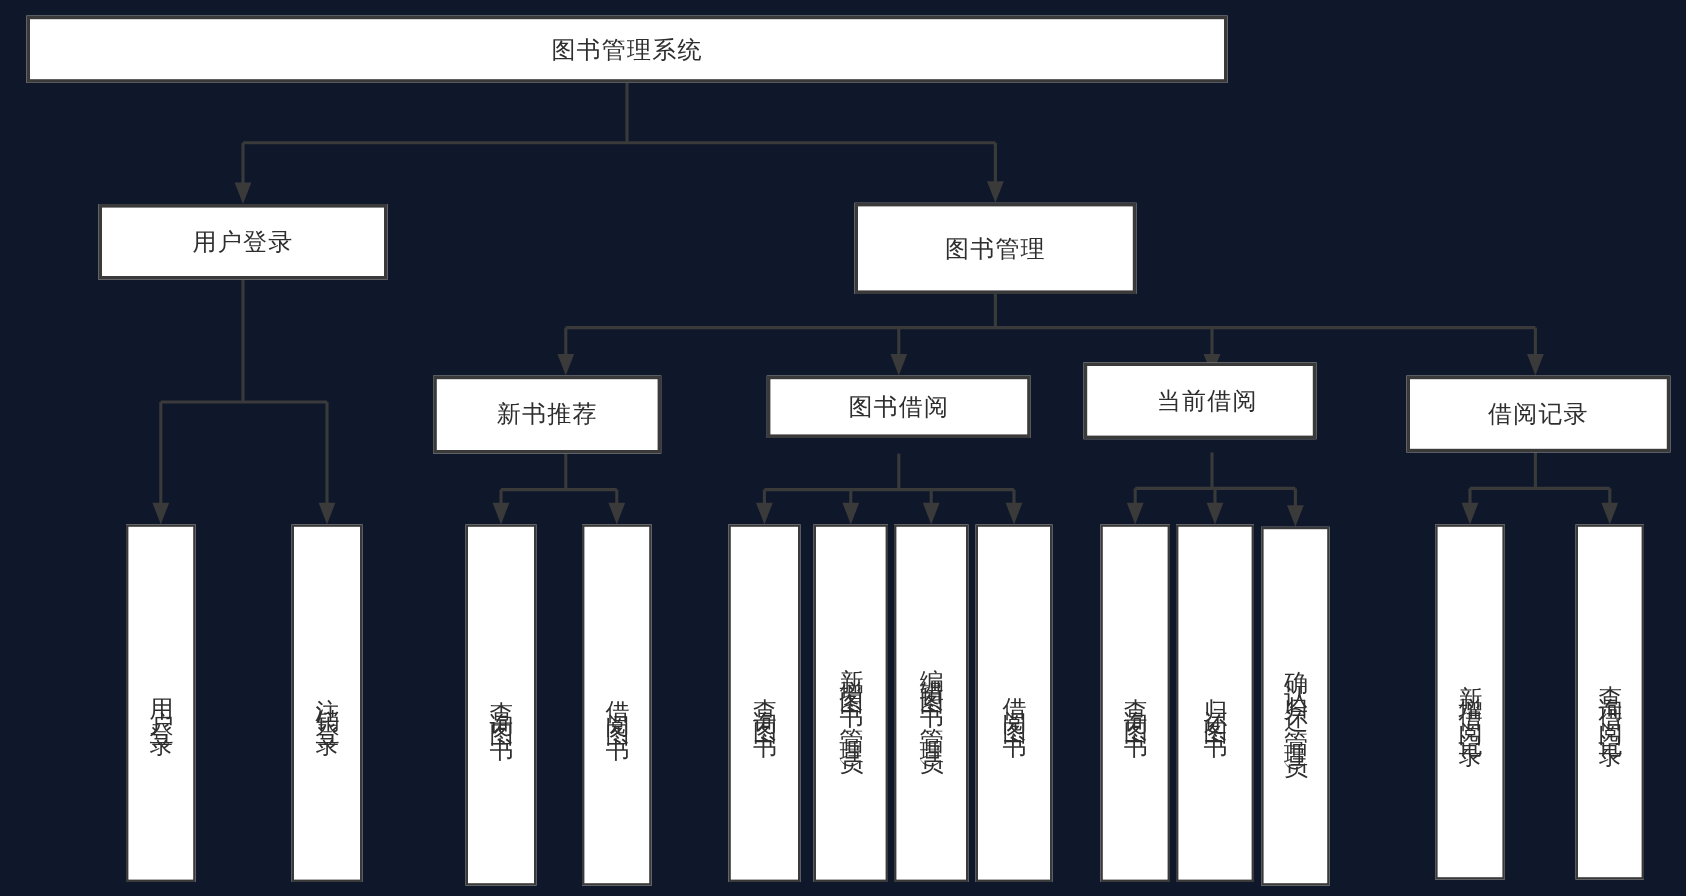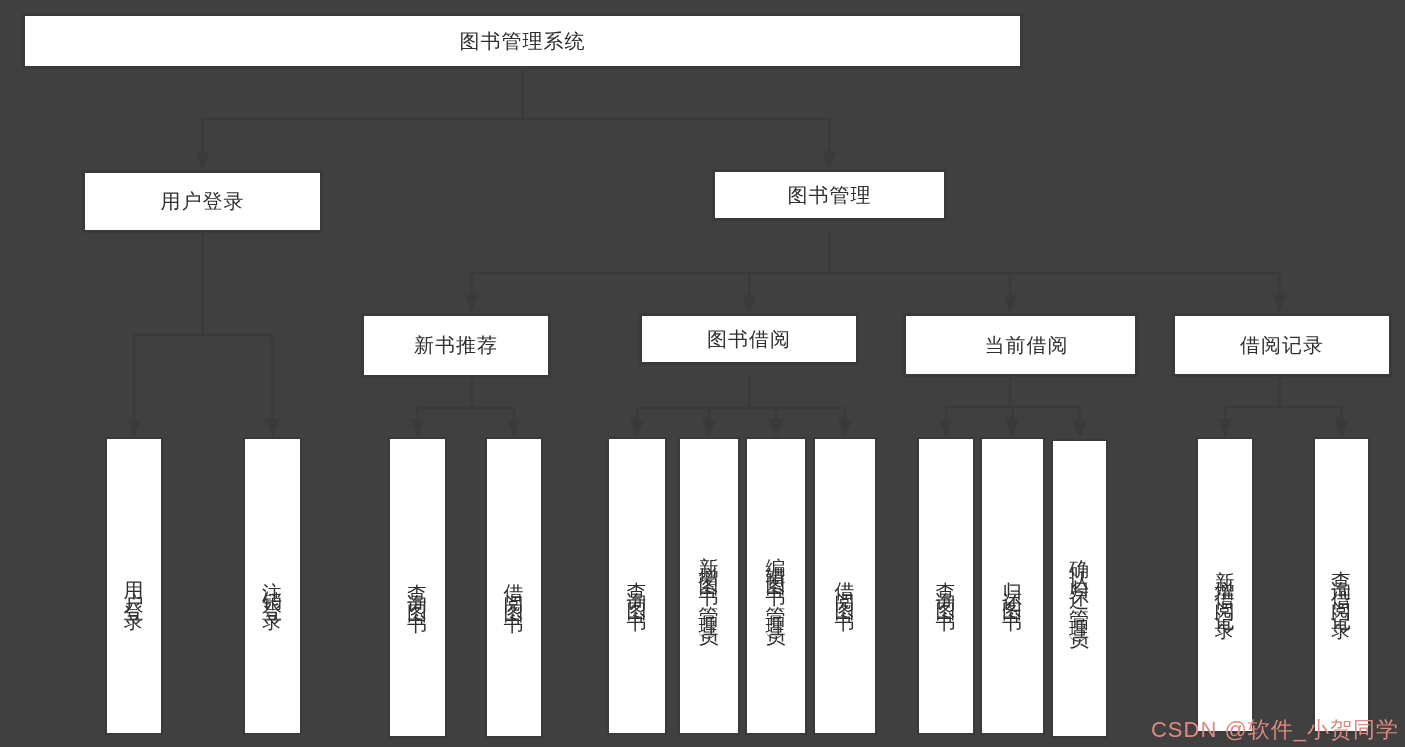--- a/index.html
+++ b/index.html
@@ -1,20 +1,20 @@
 <!DOCTYPE html>
 <html><head>
 <meta charset="utf-8">
 <style>
   html, body { margin: 0; padding: 0; background: #ffffff; }
   #canvas {
     position: relative;
     width: 1405px;
     height: 747px;
-    background: #404040;
+    background: #0f172a;
     overflow: hidden;
     font-family: "Liberation Sans", "DejaVu Sans", sans-serif;
   }
   #edges {
     position: absolute;
     left: 0; top: 0;
     width: 1405px; height: 747px;
     pointer-events: none;
   }
   .node {
@@ -108,30 +108,30 @@
       <line x1="1341.5" y1="407" x2="1341.5" y2="423" stroke="#3a3a3a" stroke-width="2.6"></line>
       <polygon points="1334.5,419 1348.5,419 1341.5,437" fill="#3a3a3a"></polygon>
     </svg>
   <div id="nodes">
       <div class="node horizontal" style="left: 22px; top: 13px; width: 1001px; height: 56px;">
         <span>图书管理系统</span>
       </div>
       <div class="node horizontal" style="left: 82px; top: 170px; width: 241px; height: 63px;">
         <span>用户登录</span>
       </div>
-      <div class="node horizontal" style="left: 712px; top: 169px; width: 235px; height: 52px;">
+      <div class="node horizontal" style="left: 712px; top: 169px; width: 235px; height: 76px;">
         <span>图书管理</span>
       </div>
       <div class="node horizontal" style="left: 361px; top: 313px; width: 190px; height: 65px;">
         <span>新书推荐</span>
       </div>
       <div class="node horizontal" style="left: 639px; top: 313px; width: 220px; height: 52px;">
         <span>图书借阅</span>
       </div>
-      <div class="node horizontal" style="left: 903px; top: 313px; width: 235px; height: 64px; padding-left: 12px;">
+      <div class="node horizontal" style="left: 903px; top: 302px; width: 194px; height: 64px; padding-left: 12px;">
         <span>当前借阅</span>
       </div>
       <div class="node horizontal" style="left: 1172px; top: 313px; width: 220px; height: 64px;">
         <span>借阅记录</span>
       </div>
       <div class="node vertical" style="left: 105px; top: 437px; width: 58px; height: 298px;">
         <span>用户登录</span>
       </div>
       <div class="node vertical" style="left: 243px; top: 437px; width: 59px; height: 298px;">
         <span>注销登录</span>
@@ -163,14 +163,13 @@
       <div class="node vertical" style="left: 1051px; top: 439px; width: 57px; height: 299px;">
         <span>确认归还（管理员）</span>
       </div>
       <div class="node vertical" style="left: 1196px; top: 437px; width: 58px; height: 296px;">
         <span>新增借阅记录</span>
       </div>
       <div class="node vertical" style="left: 1313px; top: 437px; width: 57px; height: 296px;">
         <span>查询借阅记录</span>
       </div>
     </div>
-  <div id="watermark" style="color: rgb(224, 138, 132);">CSDN @软件_小贺同学</div>
 </div>
 
 </body></html>

